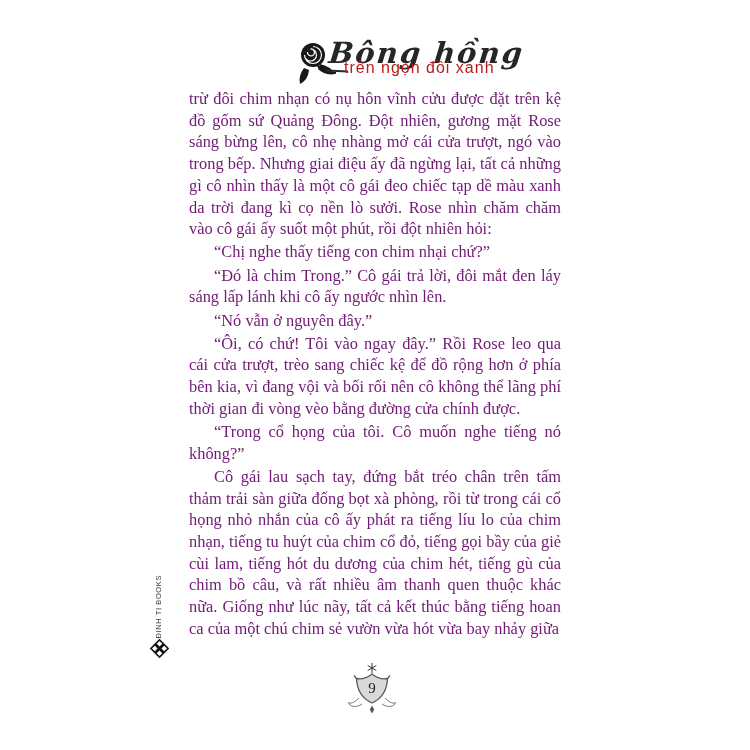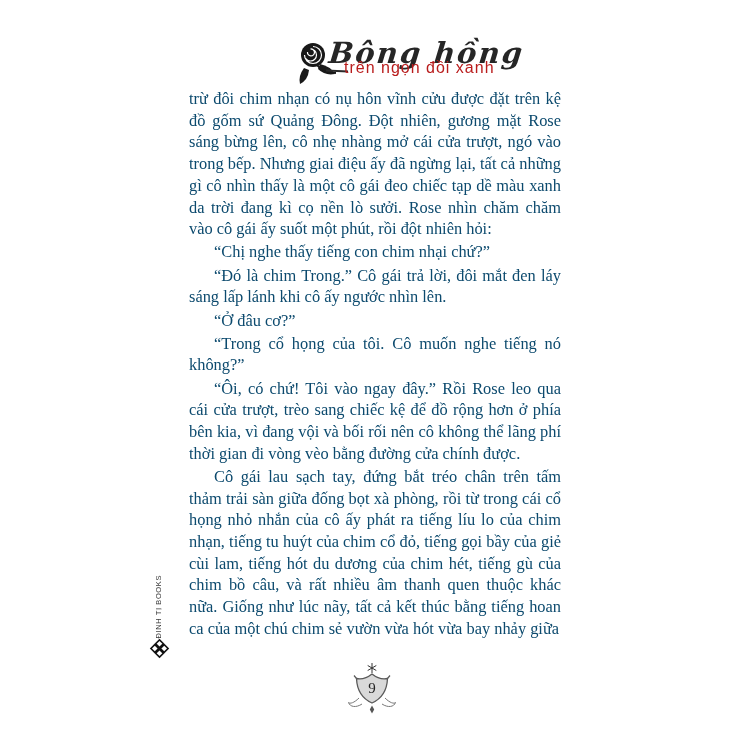--- a/index.html
+++ b/index.html
@@ -21,21 +21,21 @@
   }
   .subtitle{
     position:absolute;left:344px;top:59px;
     font-family:"Liberation Sans",sans-serif;font-weight:400;
     font-size:16px;letter-spacing:1px;color:#b91c1c;white-space:nowrap;
   }
   
   .body-text{
     position:absolute;left:189px;top:88px;width:372px;
     font-size:16.4px;line-height:21.7px;text-align:justify;
-    text-justify:inter-word;color:#0c4a6e;
+    text-justify:inter-word;color:#701a75;
   }
   .body-text p{margin:0 0 1.5px 0;}
   .body-text p.indent{text-indent:25px;}
   
   .spine-text{
     position:absolute;left:130px;top:606px;width:56px;text-align:center;
     font-family:"Liberation Sans",sans-serif;font-size:7.5px;
     letter-spacing:0.6px;color:#3a3a3a;transform:rotate(-90deg);
     white-space:nowrap;
   }
@@ -61,23 +61,23 @@
     <path d="M22 22 Q32 24 37 32 Q27 34 20 27 Z" fill="#191919"></path>
   </svg>
   <div class="title-script">Bông hồng</div>
   <div class="title-rule"></div>
   <div class="subtitle">trên ngọn đồi xanh</div>
 
   <main class="body-text">
     <p>trừ đôi chim nhạn có nụ hôn vĩnh cửu được đặt trên kệ đồ gốm sứ Quảng Đông. Đột nhiên, gương mặt Rose sáng bừng lên, cô nhẹ nhàng mở cái cửa trượt, ngó vào trong bếp. Nhưng giai điệu ấy đã ngừng lại, tất cả những gì cô nhìn thấy là một cô gái đeo chiếc tạp dề màu xanh da trời đang kì cọ nền lò sưởi. Rose nhìn chăm chăm vào cô gái ấy suốt một phút, rồi đột nhiên hỏi:</p>
     <p class="indent">“Chị nghe thấy tiếng con chim nhại chứ?”</p>
     <p class="indent">“Đó là chim Trong.” Cô gái trả lời, đôi mắt đen láy sáng lấp lánh khi cô ấy ngước nhìn lên.</p>
-    <p class="indent">“Ở đâu cơ?”</p>
+    <p class="indent">“Nó vẫn ở nguyên đây.”</p>
+    <p class="indent">“Ôi, có chứ! Tôi vào ngay đây.” Rồi Rose leo qua cái cửa trượt, trèo sang chiếc kệ để đồ rộng hơn ở phía bên kia, vì đang vội và bối rối nên cô không thể lãng phí thời gian đi vòng vèo bằng đường cửa chính được.</p>
     <p class="indent">“Trong cổ họng của tôi. Cô muốn nghe tiếng nó không?”</p>
-    <p class="indent">“Ôi, có chứ! Tôi vào ngay đây.” Rồi Rose leo qua cái cửa trượt, trèo sang chiếc kệ để đồ rộng hơn ở phía bên kia, vì đang vội và bối rối nên cô không thể lãng phí thời gian đi vòng vèo bằng đường cửa chính được.</p>
     <p class="indent">Cô gái lau sạch tay, đứng bắt tréo chân trên tấm thảm trải sàn giữa đống bọt xà phòng, rồi từ trong cái cổ họng nhỏ nhắn của cô ấy phát ra tiếng líu lo của chim nhạn, tiếng tu huýt của chim cổ đỏ, tiếng gọi bầy của giẻ cùi lam, tiếng hót du dương của chim hét, tiếng gù của chim bồ câu, và rất nhiều âm thanh quen thuộc khác nữa. Giống như lúc nãy, tất cả kết thúc bằng tiếng hoan ca của một chú chim sẻ vườn vừa hót vừa bay nhảy giữa</p>
   </main>
 
   <div class="spine-text">ĐINH TỊ BOOKS</div>
   <svg class="publisher-logo" width="21" height="21" viewBox="0 0 21 21" aria-hidden="true">
     <polygon points="10.5,0.8 20.2,10.5 10.5,20.2 0.8,10.5" fill="#101010"></polygon>
     <polygon points="10.5,3.0 13.3,5.8 10.5,8.6 7.7,5.8" fill="#ffffff"></polygon>
     <polygon points="15.2,7.7 18.0,10.5 15.2,13.3 12.4,10.5" fill="#ffffff"></polygon>
     <polygon points="10.5,12.4 13.3,15.2 10.5,18.0 7.7,15.2" fill="#ffffff"></polygon>
     <polygon points="5.8,7.7 8.6,10.5 5.8,13.3 3.0,10.5" fill="#ffffff"></polygon>

